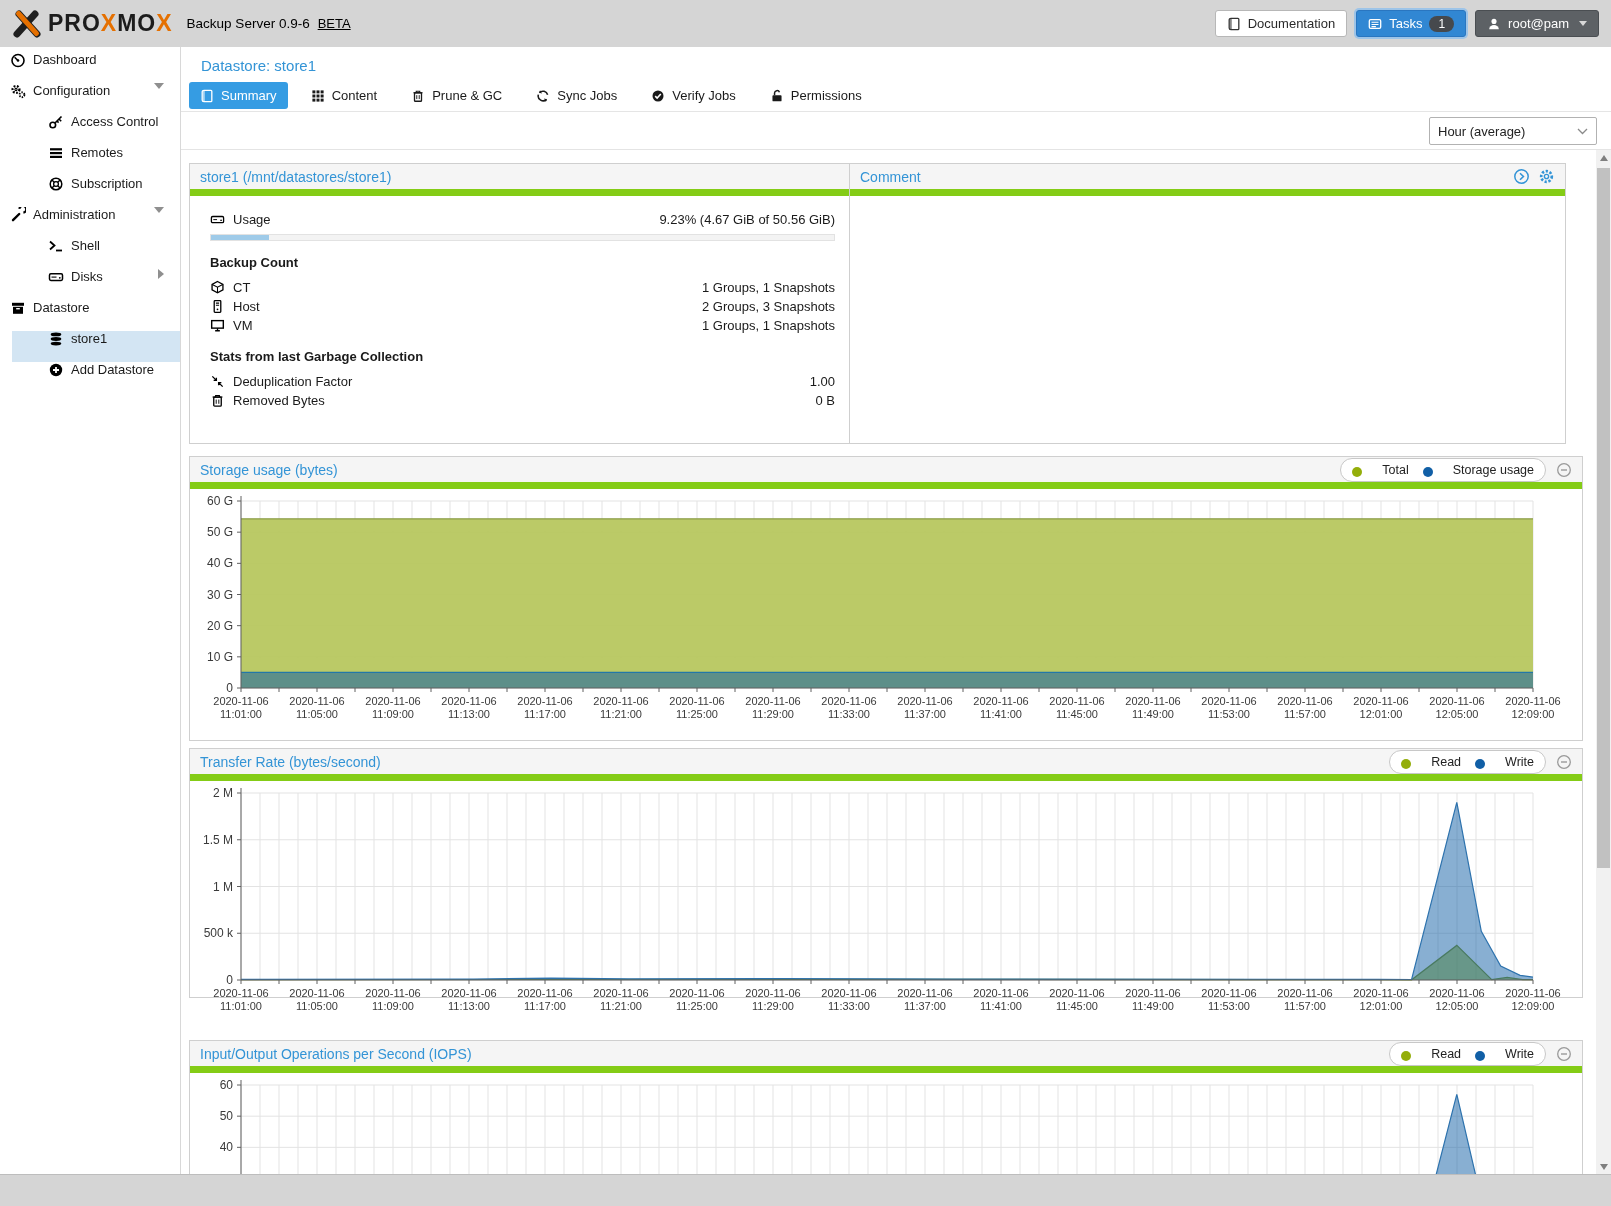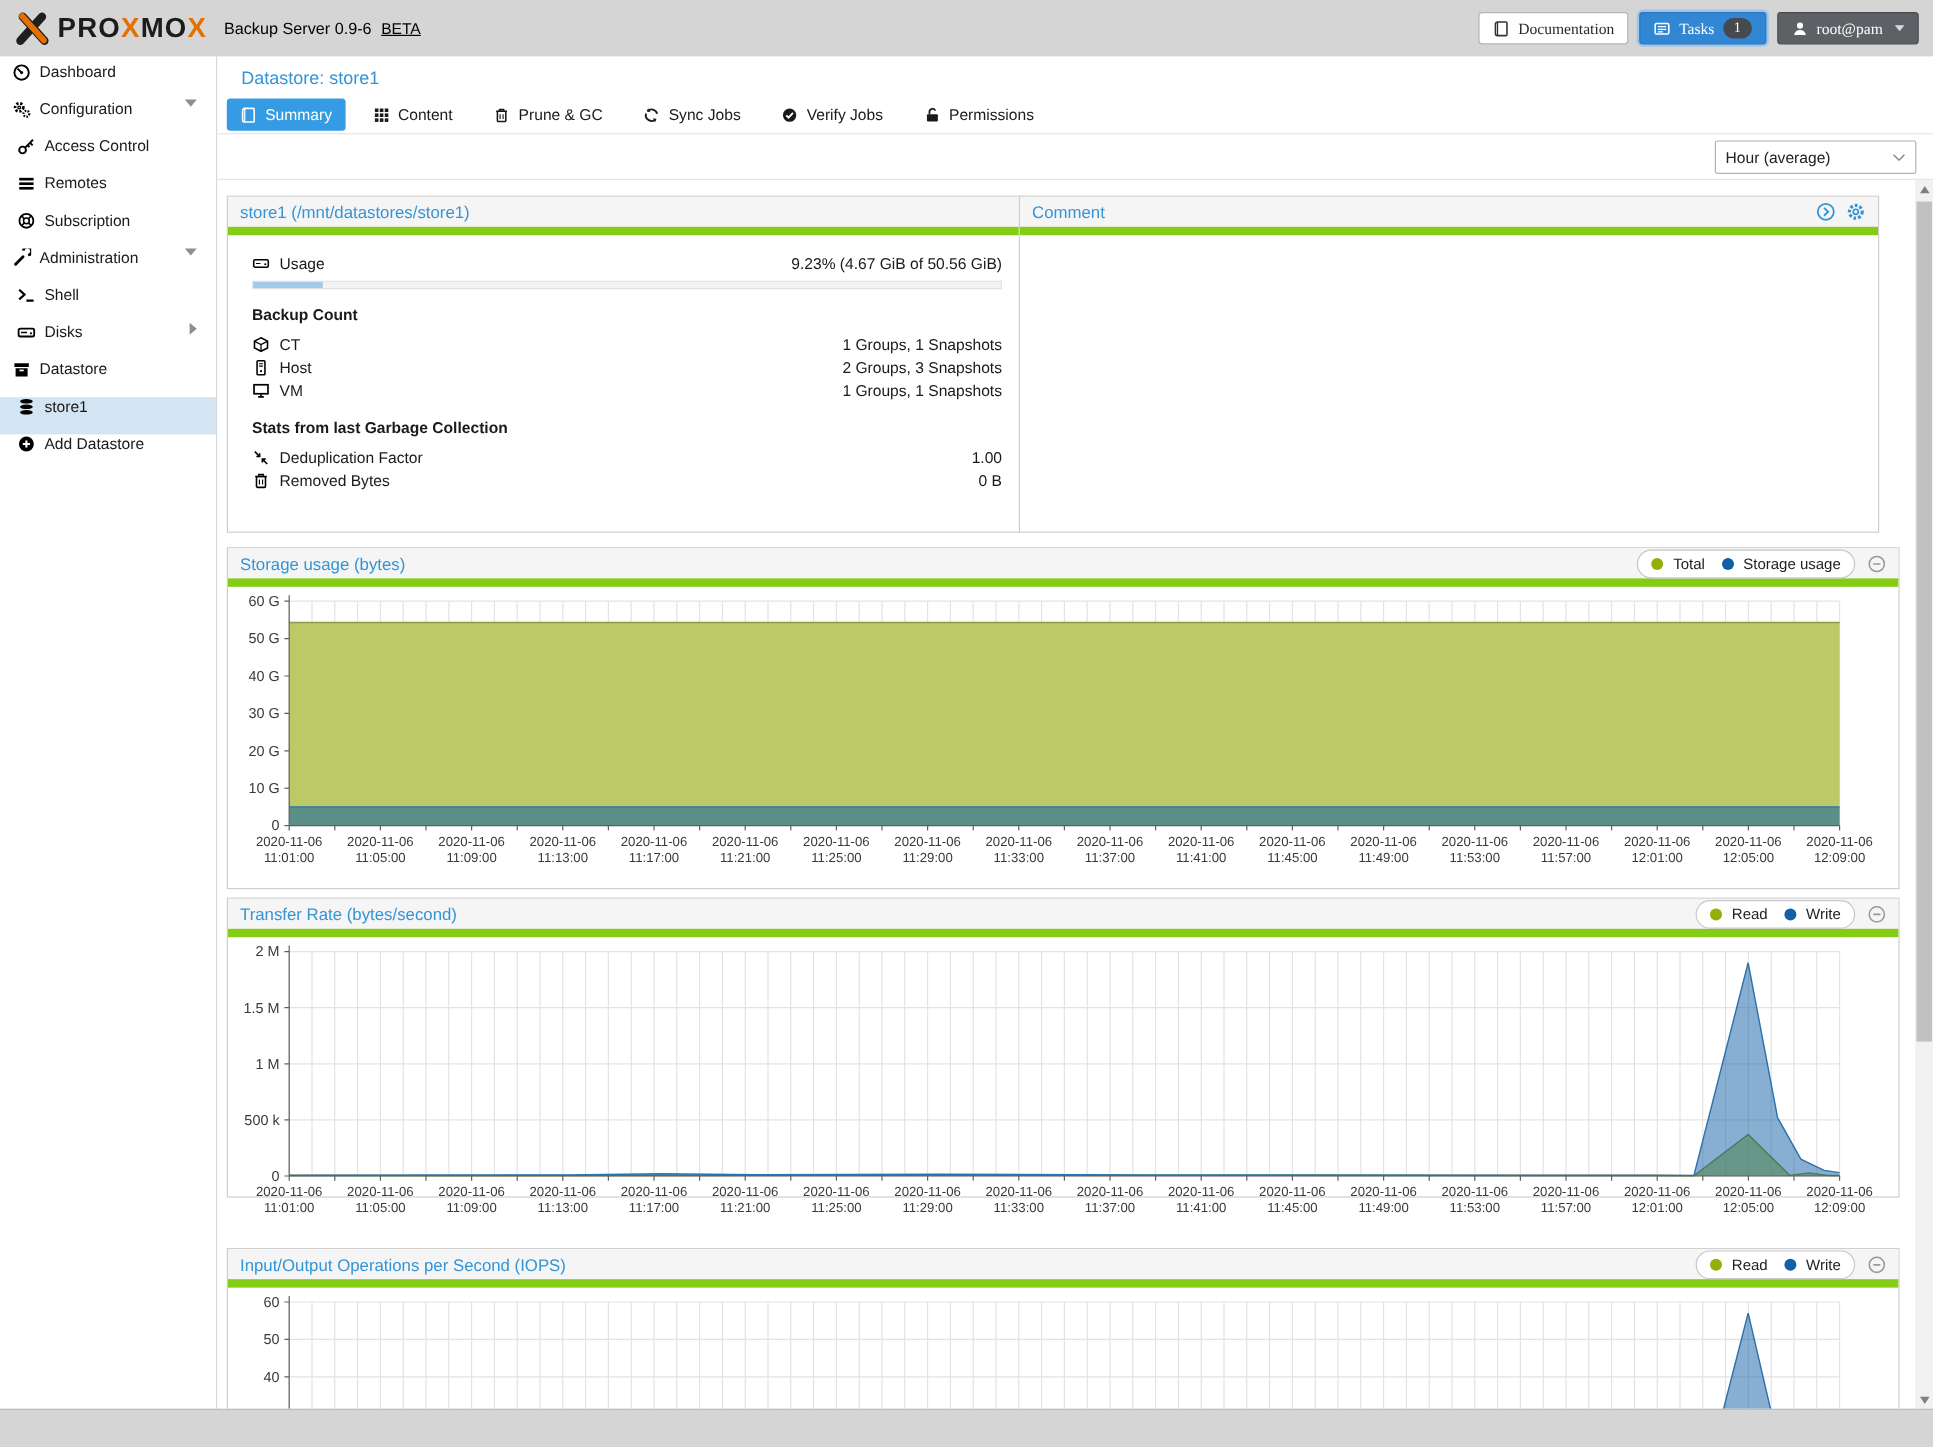--- a/index.html
+++ b/index.html
@@ -9,36 +9,36 @@
   
   .app-header { position:absolute; left:0; top:0; width:1611px; height:47px;
     background:#d5d5d5; display:flex; align-items:center; padding:0 12px; z-index:30; }
   .logo-wrap { display:flex; align-items:center; gap:6px; }
   .logo-text { font-size:23px; font-weight:800; letter-spacing:1px; color:#1c1c1c; }
   .logo-text .lx { color:#e57000; }
   .app-subtitle { margin-left:14px; font-size:13.5px; color:#000; }
   .beta-link { margin-left:8px; color:#000000; text-decoration:underline; font-size:13px; cursor:pointer; }
   .header-right { margin-left:auto; display:flex; align-items:center; gap:9px; }
   .hbtn { height:27px; display:inline-flex; align-items:center; gap:7px; padding:0 11px;
-    border-radius:3px; font-size:13px; cursor:pointer;font-family:Liberation Serif, serif; }
+    border-radius:3px; font-size:13px; cursor:pointer; }
   .hbtn.doc { background:#fff; border:1px solid #b7b7b7; color:#2a2a2a; }
   .hbtn.tasks { background:#3187d3; border:1px solid #2a76c0; color:#fff; box-shadow:0 0 0 2px #9dc4e8; }
   .hbtn.user { background:#5d6165; border:1px solid #4a4e52; color:#fff; }
   .task-badge { background:#46494d; color:#fff; border-radius:9px; padding:1px 9px; font-size:12px; }
   .caret-down-w { width:0; height:0; border-left:4px solid transparent; border-right:4px solid transparent;
     border-top:5px solid #d9d9d9; margin-left:3px; }
 
   
   .sidebar { position:absolute; left:0; top:47px; width:181px; height:1127px; background:#fff;
     border-right:1px solid #d8d8d8; padding-top:5px; z-index:10; }
   .side-item { position:relative; height:31px; display:flex; align-items:flex-start; cursor:pointer; }
   .side-item .icon { width:16px; height:16px; flex:0 0 16px; display:inline-flex; color:#000; }
   .side-item span.lab { margin-left:7px; font-size:13px; }
   .side-item.lvl0 { padding-left:10px; }
-  .side-item.lvl1 { padding-left:14px; }
+  .side-item.lvl1 { padding-left:36px;margin-left:12px; }
   .side-item.selected { background:#d3e5f3; }
   .caret-down { position:absolute; right:16px; width:0; height:0;
     border-left:5px solid transparent; border-right:5px solid transparent; border-top:6px solid #8f8f8f; }
   .caret-right { position:absolute; right:16px; width:0; height:0;
     border-top:5px solid transparent; border-bottom:5px solid transparent; border-left:6px solid #8f8f8f; }
 
   
   .content { position:absolute; left:181px; top:47px; width:1430px; height:1127px; background:#fff; overflow:hidden; }
   .page-title { padding:10px 0 0 20px; font-size:15px; color:#3394d6; height:33px; }
   .tabbar { height:32px; padding-left:8px; display:flex; align-items:center; border-bottom:1px solid #e5e5e5; }
@@ -53,21 +53,21 @@
   .combo svg { margin-left:auto; }
 
   
   .panel { position:absolute; background:#fff; border:1px solid #cfcfcf; }
   .panel-h { height:32px; background:#f5f5f5; border-bottom:7px solid #84cc16;
     display:flex; align-items:center; padding:0 10px; }
   .panel-title { color:#3394d6; font-size:14px; }
   .hdr-icons { margin-left:auto; display:flex; align-items:center; gap:8px; color:#3394d6; }
   .legend { margin-left:auto; display:flex; align-items:center; border:1px solid #c8c8c8;
     border-radius:12px; background:#fff; height:24px; padding:0 11px; gap:14px; }
-  .legend-entry { display:flex; align-items:center; gap:8px; cursor:pointer; }
+  .legend-entry { display:flex; align-items:flex-end; gap:20px; cursor:pointer; }
   .dot { width:10px; height:10px; border-radius:50%; }
   .legend-label { font-size:12.5px; color:#222; }
   .collapse-btn { margin-left:10px; display:inline-flex; cursor:pointer; }
 
   .pbody { padding:14px 20px 0; }
   .srow { display:flex; align-items:center; height:19px; font-size:13px; }
   .srow .icon { width:16px; height:16px; margin-right:7px; display:inline-flex; color:#000; }
   .srow .val { margin-left:auto; }
   .sect-h { font-weight:bold; font-size:13px; margin:14px 0 8px; }
   .progress { height:7px; background:#f3f3f3; border:1px solid #e2e2e2; margin:5px 0 2px; }

